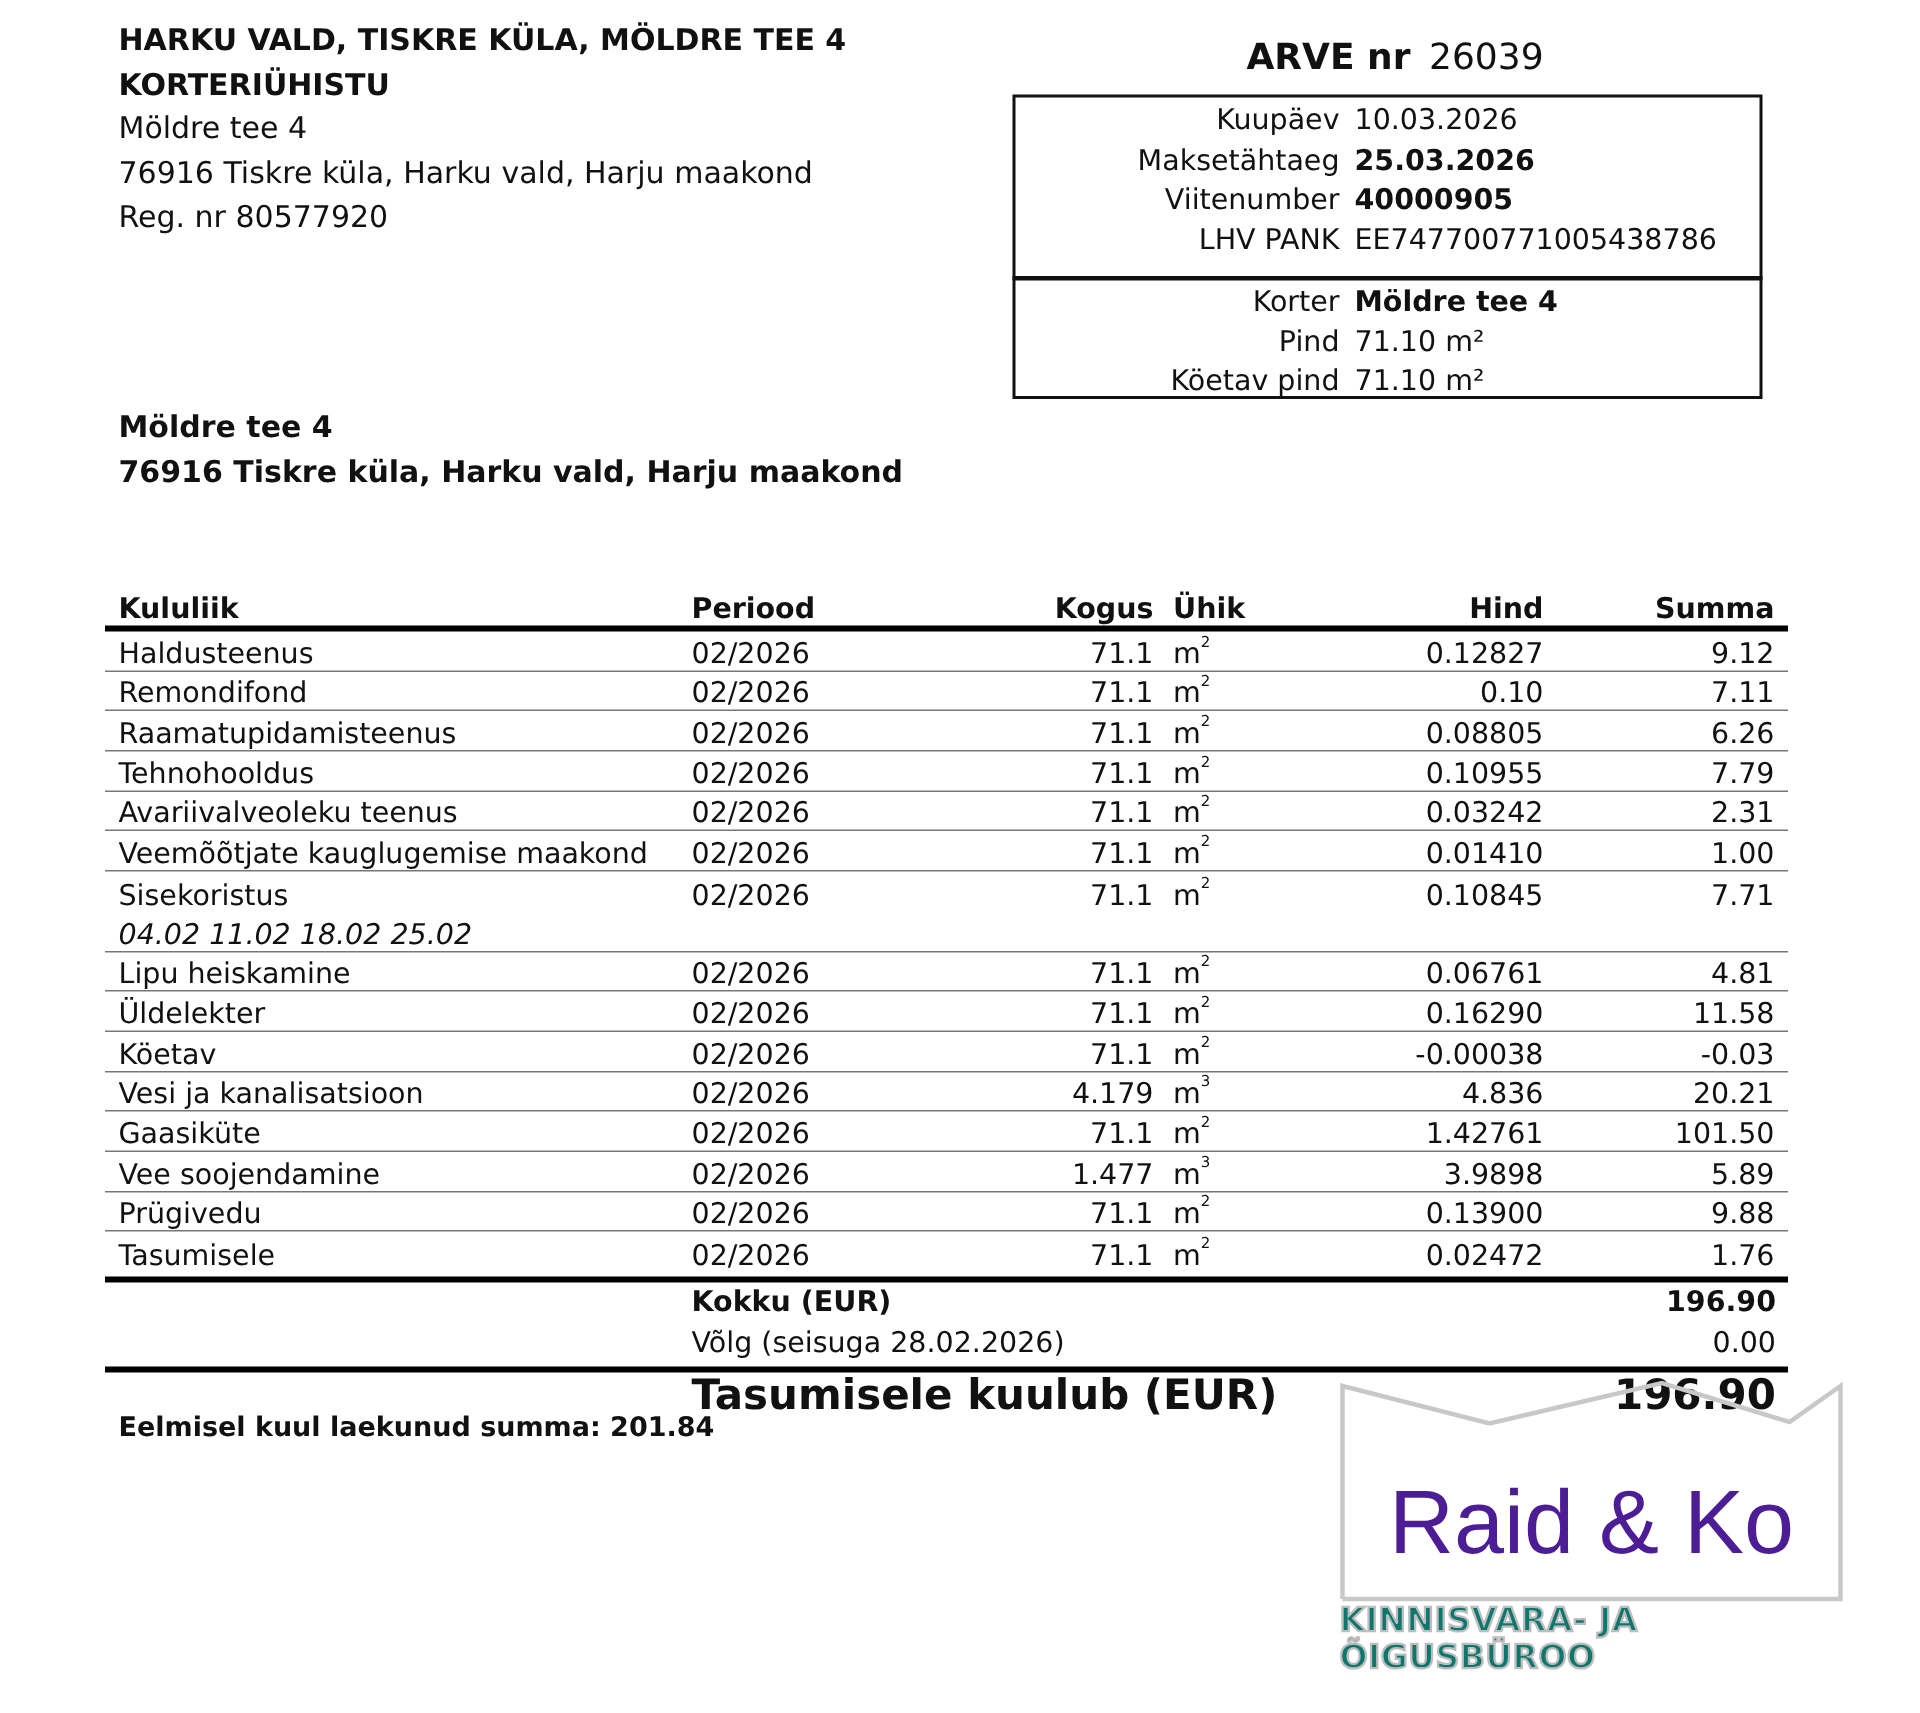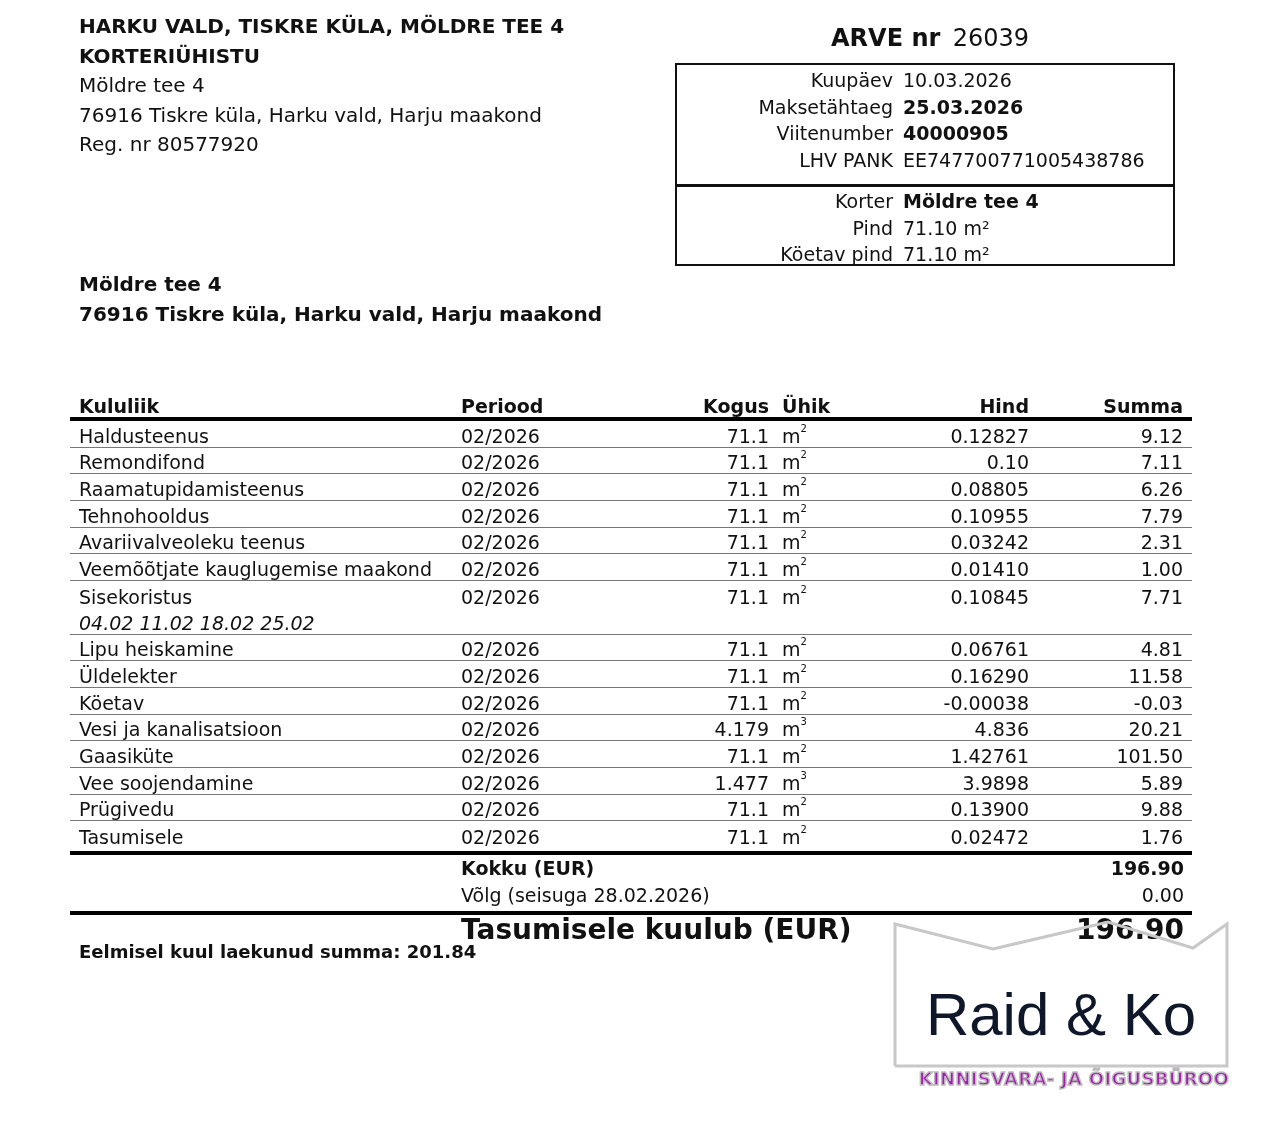--- a/index.html
+++ b/index.html
@@ -32,22 +32,22 @@
   .sub { font-style:italic; }
   .totals { left:70px; top:851px; width:1122px; border-top:4px solid #000; }
   .trow { display:flex; font-size:19px; line-height:27px; white-space:nowrap; }
   .trow .l { margin-left:391px; flex:1; }
   .trow .r { width:160px; text-align:right; padding-right:8px; box-sizing:border-box; }
   .trow.b { font-weight:bold; }
   .trow.final { border-top:4px solid #000; font-size:28px; font-weight:bold; line-height:30px; margin-top:2px; }
   .prev { left:79px; top:941px; font-size:18px; font-weight:bold; white-space:nowrap; }
   .logo { left:893px; top:920px; width:336px; height:175px; }
   .logo svg { display:block; }
-  .logo-text { position:absolute; left:0; top:60px; width:336px; text-align:center; font-family:"Liberation Sans", sans-serif; font-size:60px; color:#0f172a; }
-  .logo-sub { position:absolute; left:0; top:148px; width:336px; text-align:right; font-family:"DejaVu Sans", sans-serif; font-weight:bold; font-size:18px; color:#a21caf; -webkit-text-stroke:1.5px #bdbdbd; letter-spacing:0.3px; }
+  .logo-text { position:absolute; left:0; top:60px; width:336px; text-align:center; font-family:"Liberation Sans", sans-serif; font-size:60px; color:#4c1d95; }
+  .logo-sub { position:absolute; left:0; top:148px; width:336px; text-align:left; font-family:"DejaVu Sans", sans-serif; font-weight:bold; font-size:22px; color:#0f766e; -webkit-text-stroke:1.5px #bdbdbd; letter-spacing:0.3px; }
 </style>
 </head>
 <body>
 
 <div class="abs seller">
   <div class="b">HARKU VALD, TISKRE KÜLA, MÖLDRE TEE 4</div>
   <div class="b">KORTERIÜHISTU</div>
   <div>Möldre tee  4</div>
   <div>76916 Tiskre küla, Harku vald, Harju maakond</div>
   <div>Reg. nr 80577920</div>

